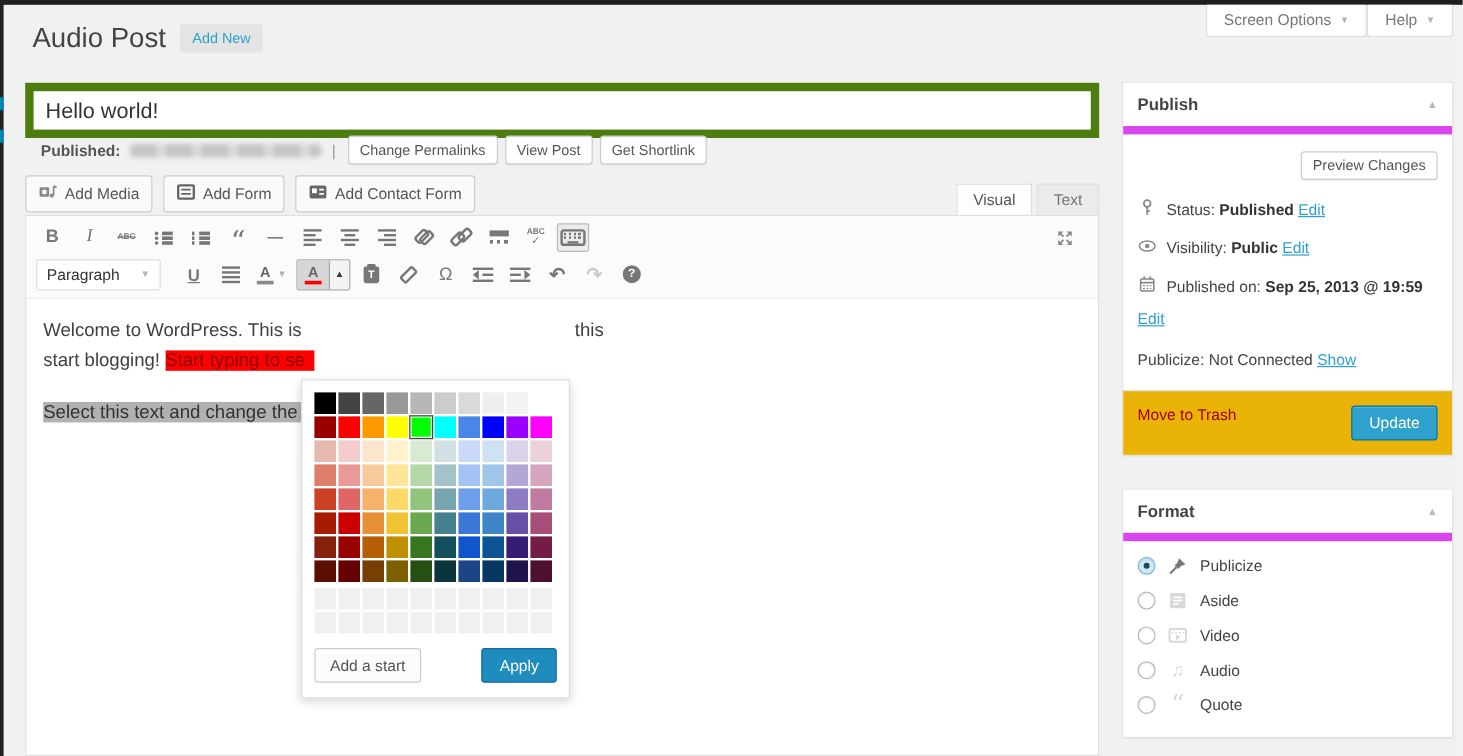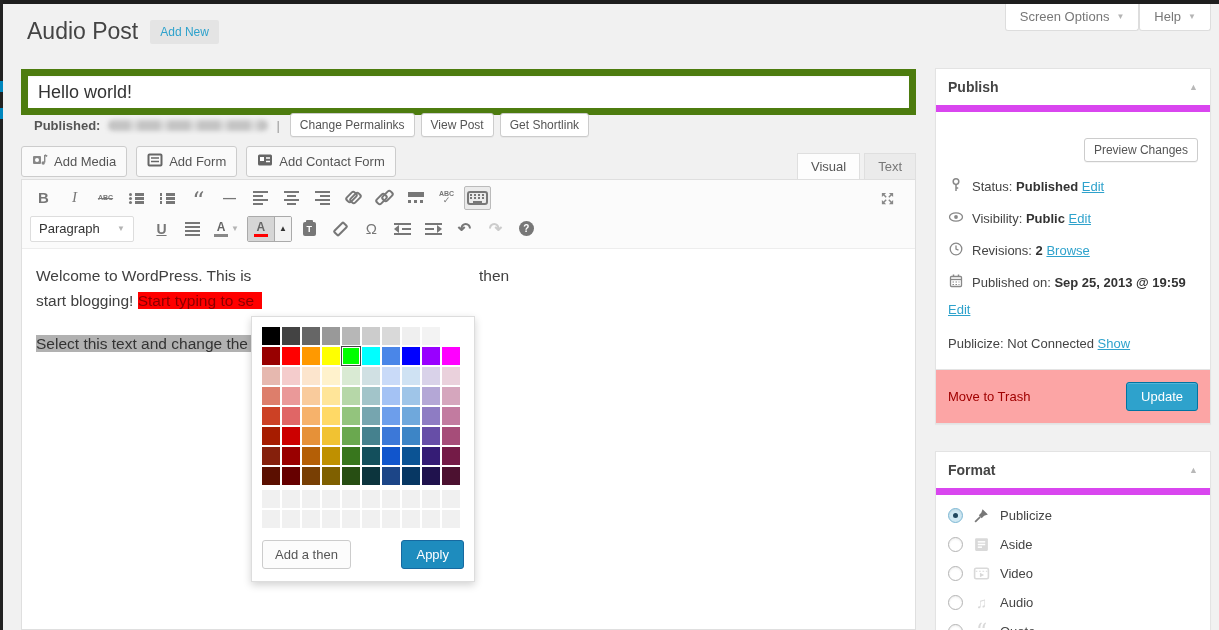--- a/index.html
+++ b/index.html
@@ -157,29 +157,29 @@
 
   
   .sidebar { position:absolute; left:935px; top:68px; width:276px; }
   .postbox { background:#fff; border:1px solid #e3e3e3; box-shadow:0 1px 1px rgba(0,0,0,.04); }
   .postbox + .postbox { margin-top:27px; }
   .postbox-header { display:flex; justify-content:space-between; align-items:center;
     padding:10px 12px; border-bottom:7px solid #d946ef; cursor:pointer; }
   .postbox-title { font-size:14px; font-weight:bold; color:#444; }
   .collapse-arrow { font-size:9px; color:#b8b8b8; }
   .publish-body { padding:10px 12px 12px; }
-  .preview-row { display:flex; justify-content:flex-end; margin:16px 0 16px; }
+  .preview-row { display:flex; justify-content:flex-end; margin:4px 0 16px; }
   .pub-row { display:flex; align-items:flex-start; gap:8px; margin-bottom:14px; font-size:13px; color:#444; flex-wrap:wrap; }
   .pub-row .ico { width:16px; height:16px; flex:0 0 16px; margin-top:-1px; }
   .pub-row b { color:#333; }
   .blue-link { color:#2ea2cc; text-decoration:underline; cursor:pointer; }
   .pub-row .txtwrap { flex:1; line-height:18px; }
   .pub-row.noicon { margin-top:18px; margin-bottom:4px; }
-  .publish-footer { background:#fca5a5; border-top:1px solid #e3e3e3; padding:12px;
-    display:flex; justify-content:space-between; align-items:center; }
+  .publish-footer { background:#eab308; border-top:1px solid #e3e3e3; padding:12px;
+    display:flex; justify-content:space-between; align-items:flex-start; }
   .trash-link { color:#a00000; font-size:13px; cursor:pointer; }
   .update-btn { border-radius:3px; color:#fff; font-size:13px; padding:6px 14px;
     border:1px solid #0074a2; box-shadow:inset 0 1px 0 rgba(120,200,230,.5); cursor:pointer; }
 
   .format-body { padding:12px 12px 6px; }
   .fmt-row { display:flex; align-items:center; gap:10px; margin-bottom:12px; cursor:pointer; }
   .radio { width:15px; height:15px; border-radius:50%; border:1px solid #b4b4b4; background:#fff;
     box-shadow:inset 0 1px 2px rgba(0,0,0,.08); position:relative; flex:0 0 15px; }
   .radio.checked { border-color:#7eb8d4; background:#cfe8f3; }
   .radio.checked::after { content:""; position:absolute; left:4px; top:4px; width:5px; height:5px;
@@ -381,21 +381,21 @@
         </span>
         <span class="tb-btn">
           <span class="helpc">?</span>
         </span>
       </div>
   </div>
 
   <div class="mce-content">
     <p class="p1">
       <span>Welcome to WordPress. This is</span>
-      <span class="p1-after">then</span>
+      <span class="p1-after">this</span>
     </p>
     <p><span>start blogging! </span><span class="hl-red">Start typing to se</span></p>
     <p class="p3"><span class="hl-gray">Select this text and change the l</span></p>
 
     <div class="color-popup">
       <div class="swatch-grid" id="swatch-grid">
           <div class="swatch" style="background: rgb(0, 0, 0);"></div>
           <div class="swatch" style="background: rgb(67, 67, 67);"></div>
           <div class="swatch" style="background: rgb(102, 102, 102);"></div>
           <div class="swatch" style="background: rgb(153, 153, 153);"></div>
@@ -492,21 +492,21 @@
           <div class="swatch empty"></div>
           <div class="swatch empty"></div>
           <div class="swatch empty"></div>
           <div class="swatch empty"></div>
           <div class="swatch empty"></div>
           <div class="swatch empty"></div>
           <div class="swatch empty"></div>
           <div class="swatch empty"></div>
         </div>
       <div class="popup-footer">
-        <button class="addcolor-btn">Add a then</button>
+        <button class="addcolor-btn">Add a start</button>
         <button class="apply-btn" id="apply-btn" style="background: rgb(30, 140, 190);">Apply</button>
       </div>
     </div>
   </div>
 </div>
 
 <div class="sidebar">
   <div class="postbox">
     <div class="postbox-header">
       <span class="postbox-title">Publish</span>
@@ -527,27 +527,20 @@
           </div>
           <div class="pub-row">
             <span class="ico"><svg width="16" height="16" viewBox="0 0 16 16">
                 <ellipse cx="8" cy="8" rx="6.5" ry="4.2" fill="none" stroke="#888" stroke-width="1.3"></ellipse>
                 <circle cx="8" cy="8" r="1.9" fill="#888"></circle>
               </svg></span>
             <span class="txtwrap">Visibility: <b>Public</b> <a class="blue-link">Edit</a></span>
           </div>
           <div class="pub-row">
             <span class="ico"><svg width="16" height="16" viewBox="0 0 16 16">
-                <circle cx="8" cy="8" r="5.8" fill="none" stroke="#888" stroke-width="1.3"></circle>
-                <polyline points="8,4.5 8,8 10.5,9.2" fill="none" stroke="#888" stroke-width="1.3"></polyline>
-              </svg></span>
-            <span class="txtwrap">Revisions: <b>2</b> <a class="blue-link">Browse</a></span>
-          </div>
-          <div class="pub-row">
-            <span class="ico"><svg width="16" height="16" viewBox="0 0 16 16">
                 <rect x="2.5" y="3.5" width="11" height="10" rx="1" fill="none" stroke="#888" stroke-width="1.3"></rect>
                 <line x1="2.5" y1="6.5" x2="13.5" y2="6.5" stroke="#888" stroke-width="1.3"></line>
                 <line x1="5.5" y1="1.5" x2="5.5" y2="4" stroke="#888" stroke-width="1.5"></line>
                 <line x1="10.5" y1="1.5" x2="10.5" y2="4" stroke="#888" stroke-width="1.5"></line>
                 <line x1="4.5" y1="9" x2="11.5" y2="9" stroke="#888" stroke-dasharray="1.5 1.5"></line>
                 <line x1="4.5" y1="11.5" x2="11.5" y2="11.5" stroke="#888" stroke-dasharray="1.5 1.5"></line>
               </svg></span>
             <span class="txtwrap">Published on: <b>Sep 25, 2013 @ 19:59</b></span>
             <div style="flex-basis: 100%; margin-top: 2px;"><a class="blue-link">Edit</a></div>
           </div>

